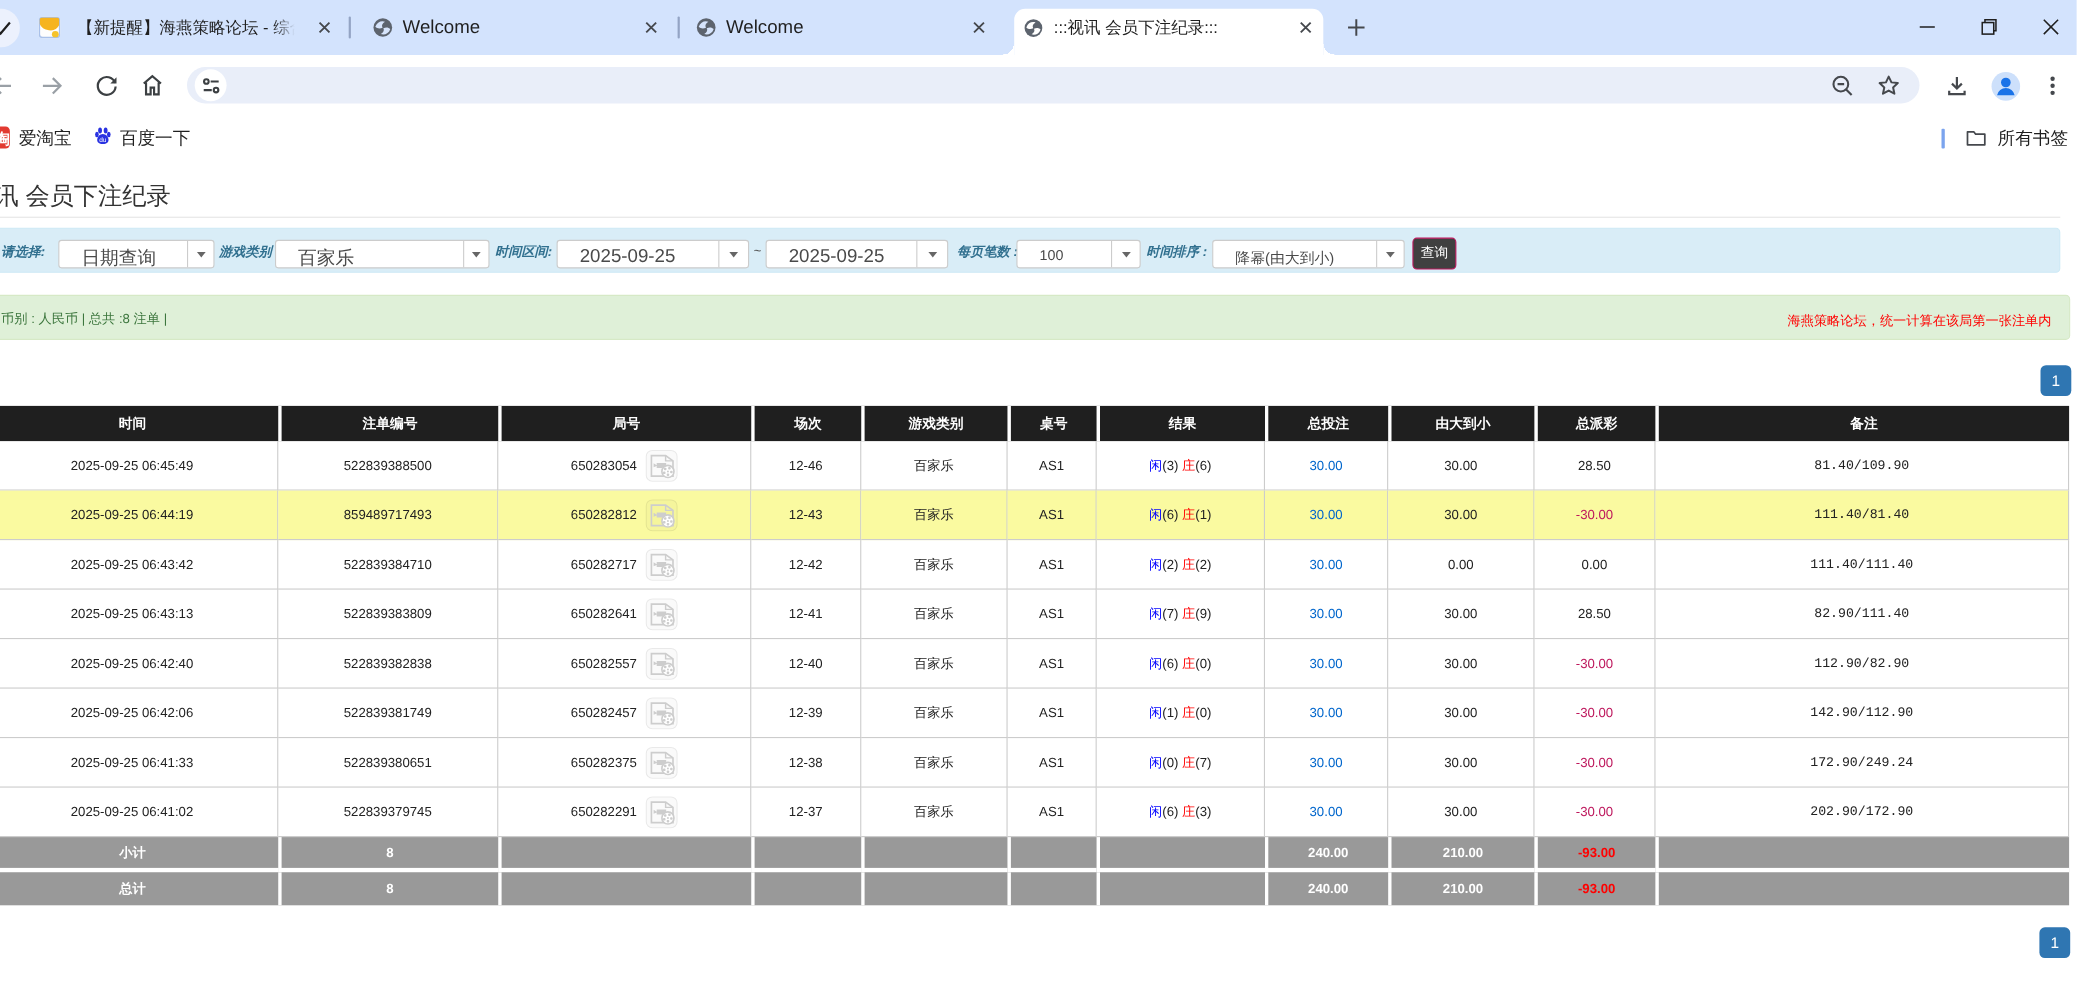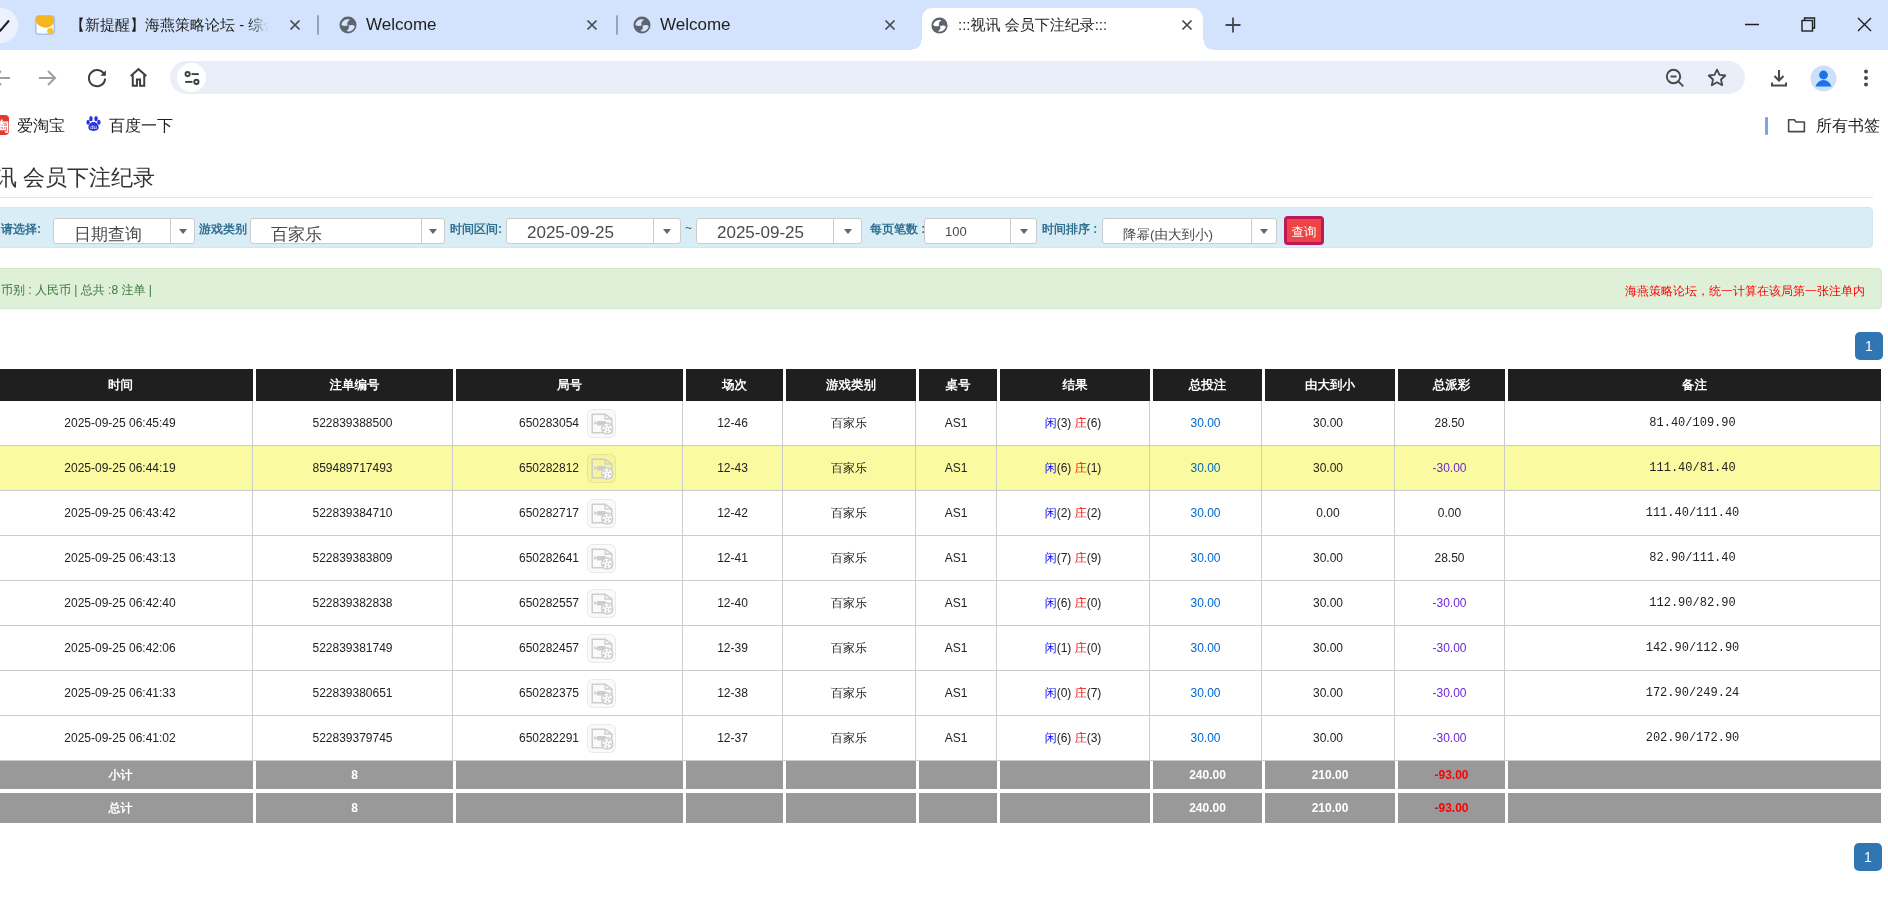--- a/index.html
+++ b/index.html
@@ -17,45 +17,45 @@
 #toolbar { position:absolute; left:0; top:50px; width:1888px; height:55px; background:#fff; }
 #omnibox { position:absolute; left:170px; top:61px; width:1575px; height:33px; border-radius:17px; background:#e9eef9; }
 #urltxt { position:absolute; left:223px; top:66px; font-size:19px; color:#202124; letter-spacing:0; white-space:nowrap; }
 #bookmarks { position:absolute; left:0; top:105px; width:1888px; height:40px; background:#fff; }
 .bktxt { position:absolute; top:116px; font-size:16px; color:#1f1f1f; white-space:nowrap; }
 
 
 #pagetitle { position:absolute; left:-27px; top:163px; font-size:22px; color:#333; white-space:nowrap; }
 #titlehr { position:absolute; left:0; top:197px; width:1873px; height:1px; background:#e5e5e5; }
 #filterbar { position:absolute; left:-8px; top:207px; width:1881px; height:41px; background:#d9edf7; border:1px solid #cde9f5; border-radius:4px; }
-.flabel { position:absolute; top:221px; font-size:12px; font-weight:bold; color:#31708f; white-space:nowrap; }
+.flabel { position:absolute; top:221px; font-size:12px; font-weight:bold; color:#31708f; white-space:nowrap;font-style:italic; }
 .sel { position:absolute; top:218px; height:26px; background:#fff; border:1px solid #ccc; border-radius:3px; font-size:17px; color:#4a4a4a; }
 .sel .txt { position:absolute; left:20px; top:4px; white-space:nowrap; }
 .sel .arr { position:absolute; right:0; top:0; bottom:0; border-left:1px solid #ccc; }
 .sel .arr:after { content:""; position:absolute; left:50%; top:50%; margin:-2px 0 0 -4px;
   border:4px solid transparent; border-top:5px solid #666; }
-#btnquery { position:absolute; left:1284px; top:216px; width:40px; height:29px; background:#ef4444; border:3px solid #be185d; border-radius:4px; color:#fff; font-size:12.5px; text-align:center; line-height:27px; }
+#btnquery { position:absolute; left:1284px; top:216px; width:40px; height:29px; background:#404040; border:1px solid #be185d; border-radius:4px; color:#fff; font-size:12.5px; text-align:center; line-height:27px; }
 #greenbar { position:absolute; left:-8px; top:268px; width:1890px; height:41px; background:#dff0d8; border:1px solid #d6e9c6; border-radius:4px; }
 #greenleft { position:absolute; left:1px; top:282px; font-size:12px; color:#3c763d; white-space:nowrap; }
 #greenright { position:absolute; right:23px; top:283px; font-size:12px; color:#f00; white-space:nowrap; }
 .pager { position:absolute; width:28px; height:28px; background:#2f76b2; border-radius:5px; color:#fff; font-size:14px; text-align:center; line-height:28px; }
 
 
 #tbl { position:absolute; left:-12px; top:369px; width:1893px; border-collapse:separate; border-spacing:0; table-layout:fixed; font-size:12px; color:#222; }
 #tbl th { background:#1f1f1f; color:#fff; font-weight:bold; height:32px; font-size:12.5px; border-left:3px solid #fff; }
 #tbl th:first-child { border-left:none; }
 #tbl td { text-align:center; height:45px; border-bottom:1px solid #ccc; border-right:1px solid #ccc; padding:0; }
 #tbl td:last-child { border-right:1px solid #ccc;font-family:Liberation Mono, monospace; }
 #tbl tr.yel td { background:#fafaa0; }
 #tbl tr.foot td { background:#999; color:#fff; font-weight:bold; height:32px; border:none; border-left:3px solid #fff; border-bottom:4px solid #fff; }
 #tbl tr.foot td:first-child { border-left:none; }
 #tbl tr.foot td.red { color:#f00; }
 #tbl tr.foot2 td { height:30px; border-bottom:none; }
 .blue { color:#06c; }
-.red { color:#6d28d9; }
+.red { color:#be185d; }
 .xian { color:#00f; }
 .zhuang { color:#f00; }
 .ghao { display:inline-flex; align-items:center; gap:8px; vertical-align:middle; }
 .vbtn { display:inline-block; width:29px; height:29px; border-radius:6px; background:rgba(0,0,0,0.02); border:1px solid rgba(0,0,0,0.07); }
 .vbtn svg { display:block; margin:-1px 0 0 -1px; }
 </style>
 </head>
 <body>
 <div id="stage">
 

